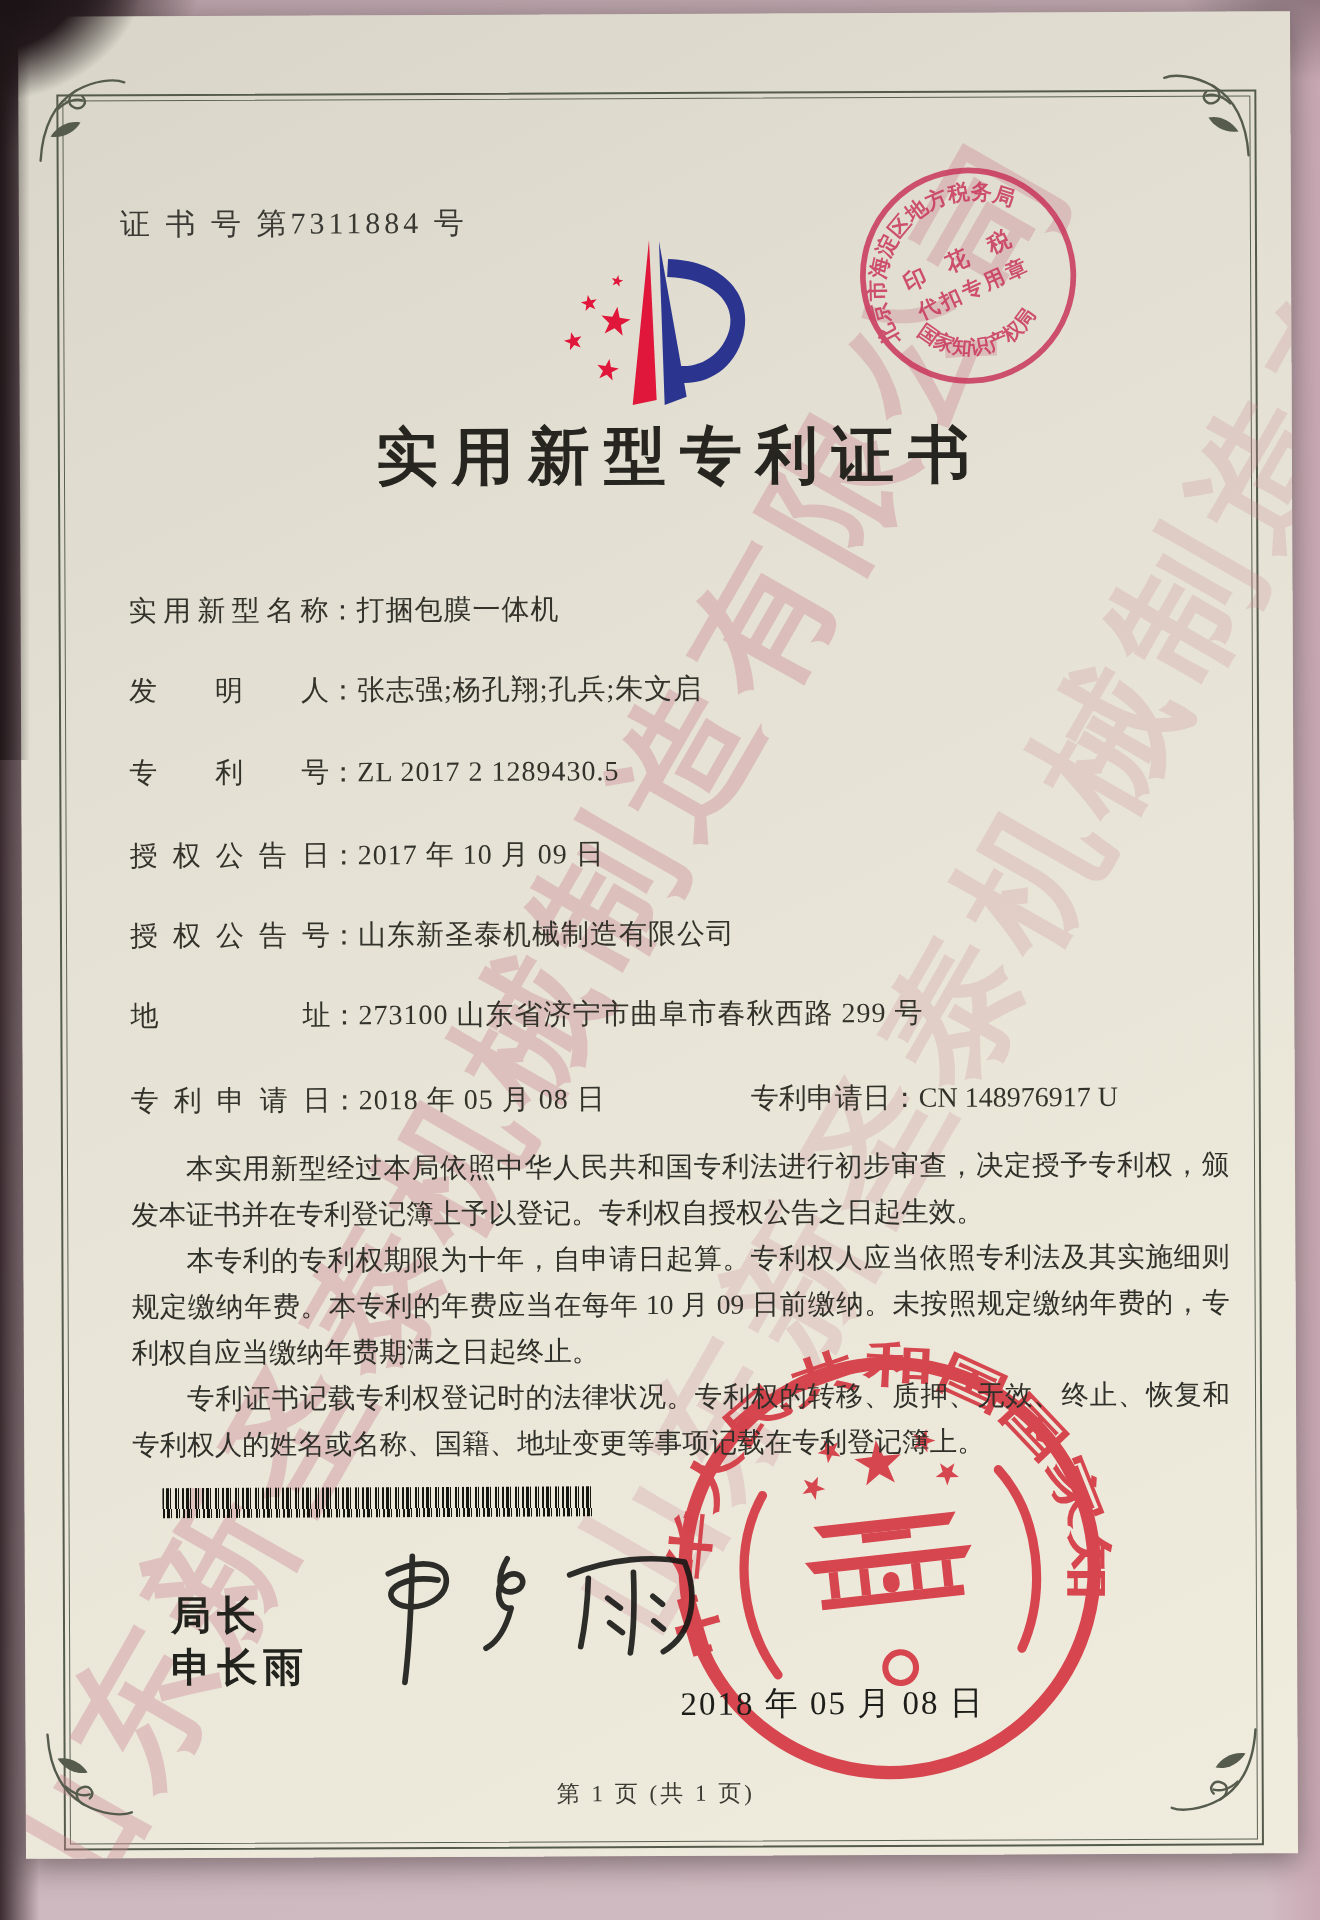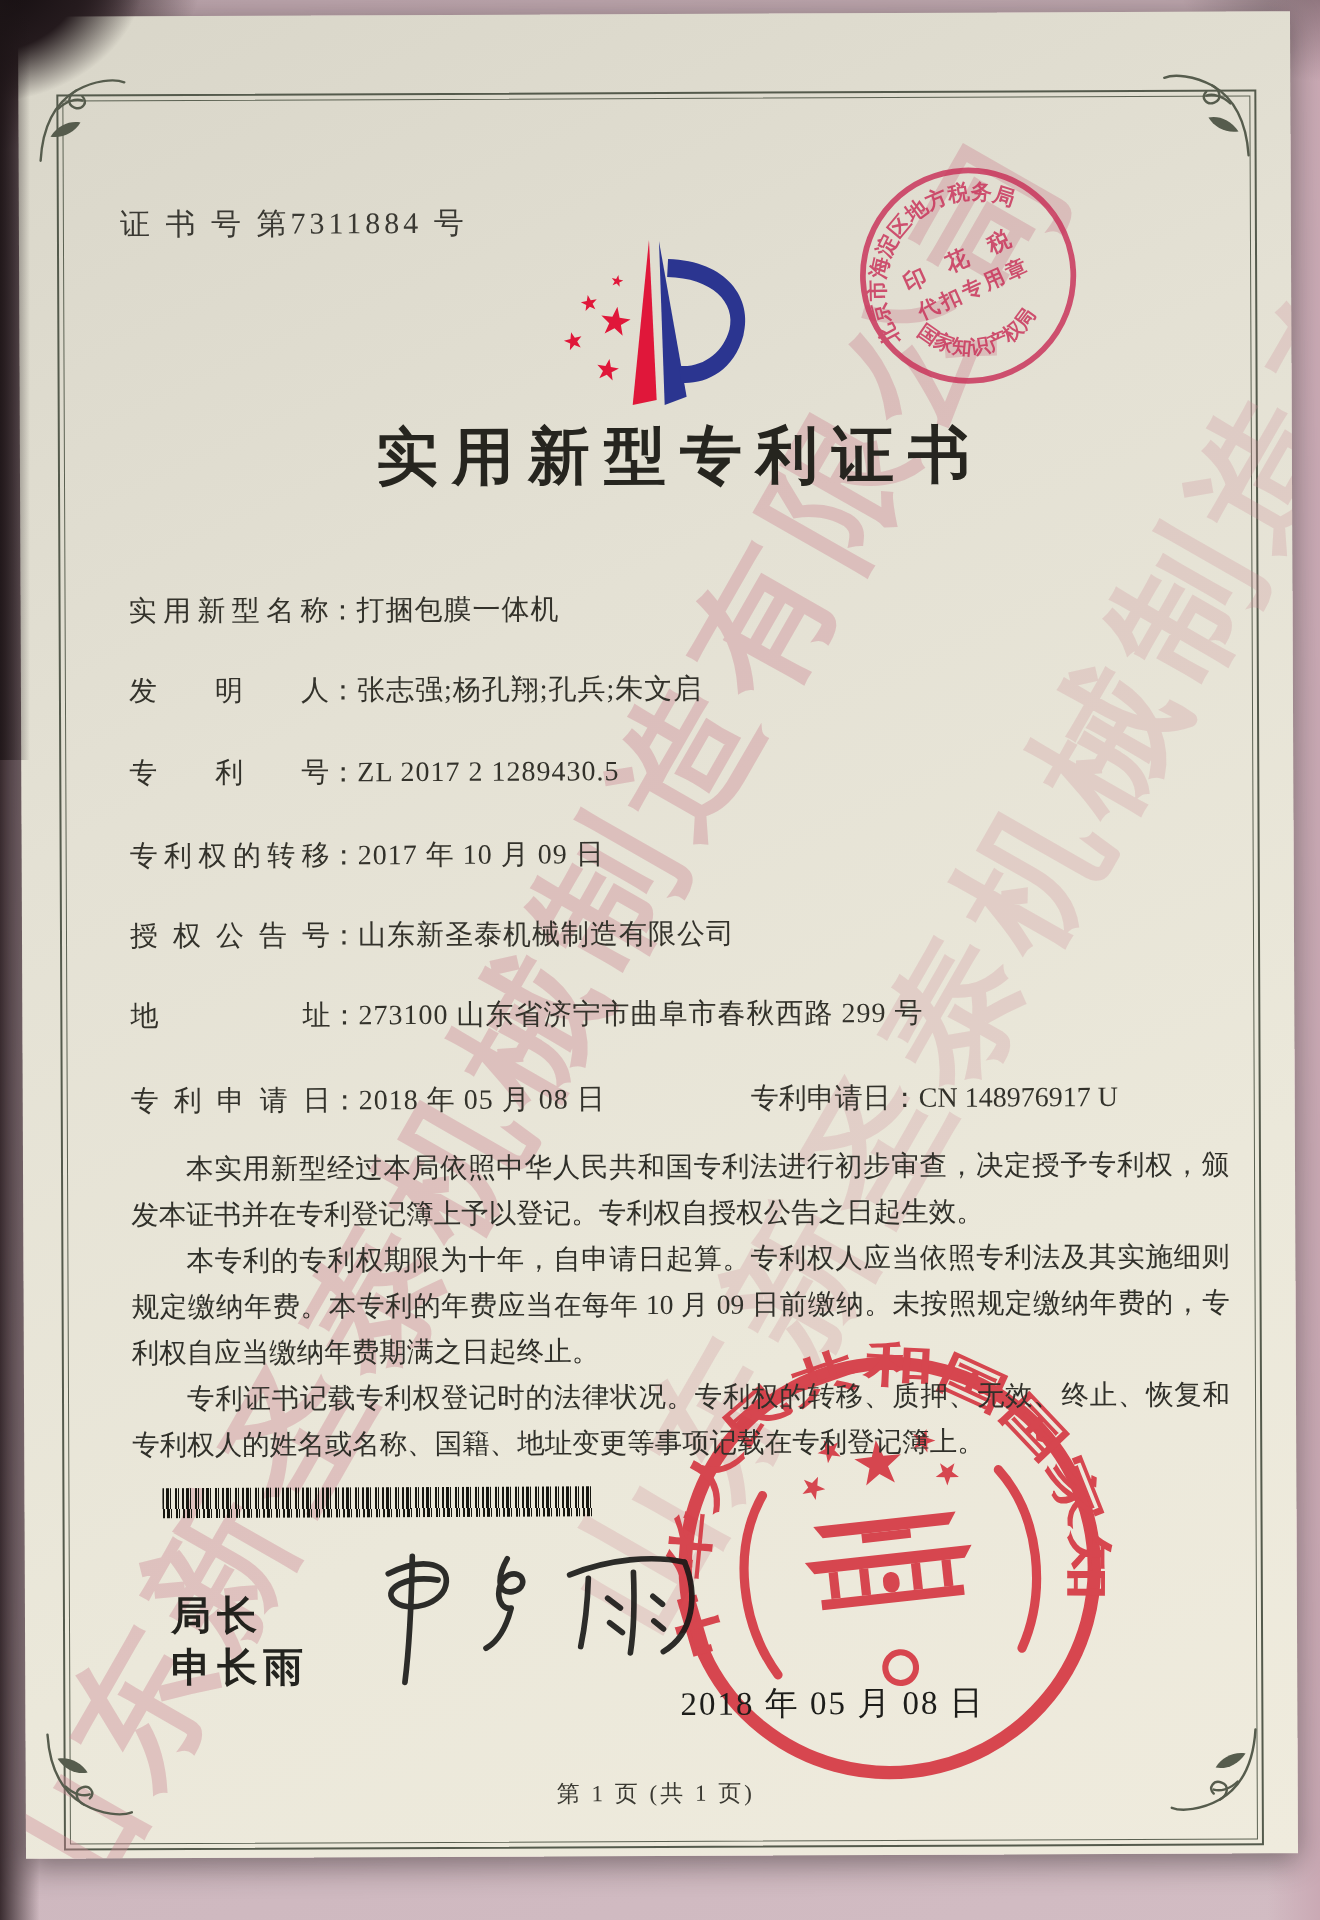--- a/index.html
+++ b/index.html
@@ -148,21 +148,21 @@
   <div class="row" style="top:576px;">
     <span class="lab">实用新型名称</span><span class="colon">：</span><span class="val">打捆包膜一体机</span>
   </div>
   <div class="row" style="top:656px;">
     <span class="lab">发明人</span><span class="colon">：</span><span class="val">张志强;杨孔翔;孔兵;朱文启</span>
   </div>
   <div class="row" style="top:738px;">
     <span class="lab">专利号</span><span class="colon">：</span><span class="val">ZL 2017 2 1289430.5</span>
   </div>
   <div class="row" style="top:821px;">
-    <span class="lab">专利权的转移</span><span class="colon">：</span><span class="val">2017 年 10 月 09 日</span>
+    <span class="lab">授权公告日</span><span class="colon">：</span><span class="val">2017 年 10 月 09 日</span>
   </div>
   <div class="row" style="top:901px;">
     <span class="lab">授权公告号</span><span class="colon">：</span><span class="val">山东新圣泰机械制造有限公司</span>
   </div>
   <div class="row" style="top:981px;">
     <span class="lab">地址</span><span class="colon">：</span><span class="val">273100 山东省济宁市曲阜市春秋西路 299 号</span>
   </div>
   <div class="row" style="top:1066px;">
     <span class="lab">专利申请日</span><span class="colon">：</span><span class="val">2018 年 05 月 08 日</span>
   </div>

